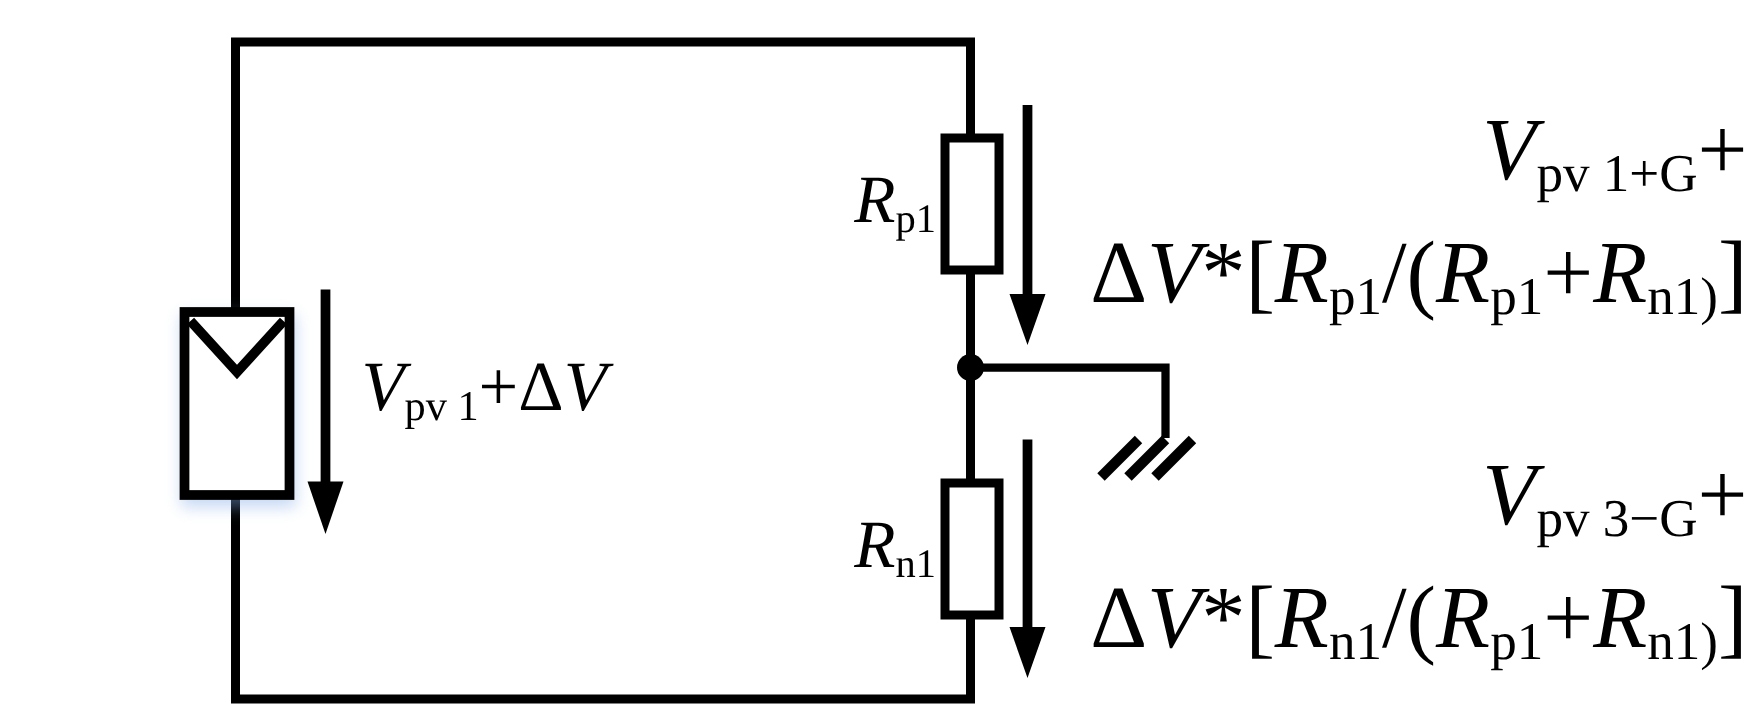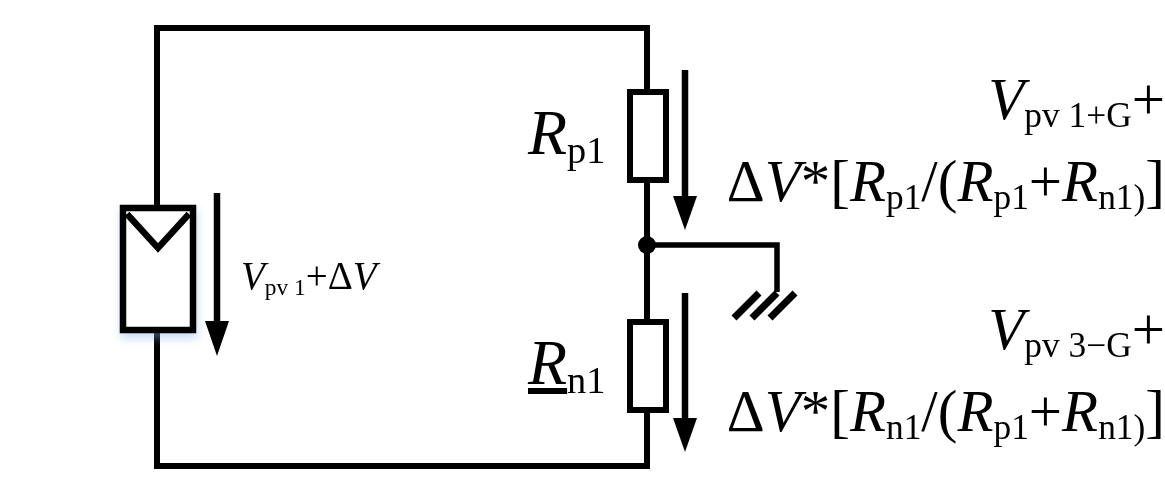--- a/index.html
+++ b/index.html
@@ -7,24 +7,24 @@
   .canvas{
     position:relative;width:1165px;height:485px;background:var(--bg);
     font-family:"Liberation Serif", serif;color:var(--ink);overflow:hidden;
   }
   svg.circuit{position:absolute;left:0;top:0;}
   .lbl{position:absolute;white-space:nowrap;}
   .seg-n{font-style:normal;}
   .seg-i{font-style:italic;}
   .seg-sub{font-size:0.60em;font-style:normal;vertical-align:-0.24em;}
   .pv-label{left:26px;top:246px;font-size:48px;line-height:56px;}
-  .pv-voltage{left:241px;top:252px;font-size:39px;line-height:48px;}
-  .r-label{width:96px;text-align:left;font-size:64px;line-height:58px;}
+  .pv-voltage{left:241px;top:228px;font-size:47px;line-height:60px;}
+  .r-label{width:96px;text-align:right;font-size:45px;line-height:58px;}
   .rp1{left:528px;top:104px;}
-  .rn1{left:528px;top:334px;text-decoration:underline;}
+  .rn1{left:528px;top:334px;}
   .formula-block{left:700px;width:465px;text-align:right;font-size:59px;}
   .fb-top{top:66px;}
   .fb-bottom{top:296px;}
   .fline{line-height:66px;}
 </style>
 </head>
 <body>
 
 <div class="canvas">
 

